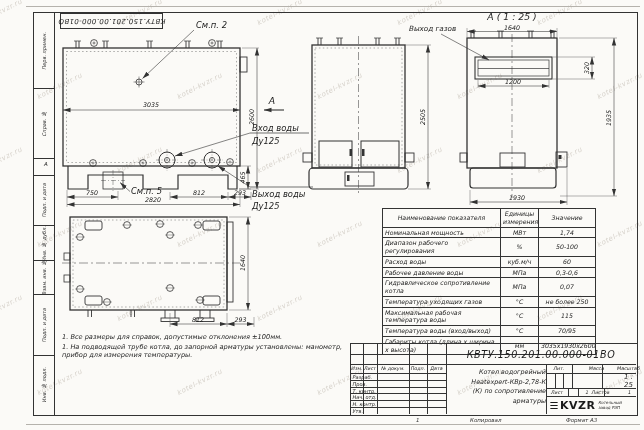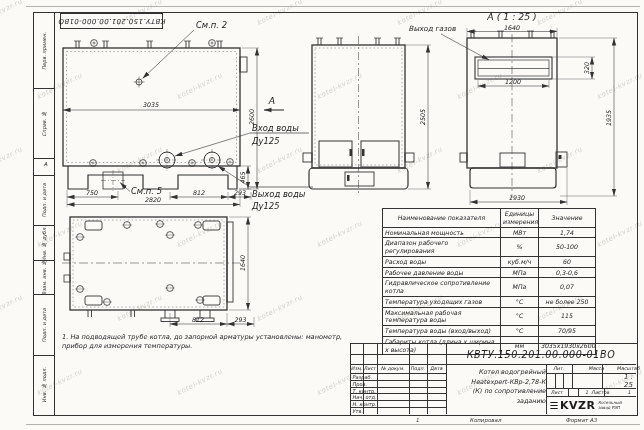--- a/index.html
+++ b/index.html
@@ -305,20 +305,21 @@
       <text class="t6" transform="rotate(-90 245 263)" x="245" y="263" text-anchor="middle">1640</text>
       <path stroke-width="0.45" stroke="#555" d="M170,313 V327 M227,313 V327 M254,317 V327"></path>
       <path stroke-width="0.55" d="M170,324 H227" marker-start="url(#arr)" marker-end="url(#arr)"></path>
       <text class="t6" x="198" y="321.5" text-anchor="middle">812</text>
       <path stroke-width="0.55" d="M227,324 H254" marker-start="url(#arr)" marker-end="url(#arr)"></path>
       <text class="t6" x="240.5" y="321.5" text-anchor="middle">293</text>
     </g>
   </svg>
 
   <div class="notes">
+    <p>1. Все размеры для справок, допустимые отклонения ±100мм.</p>
     <p>1. На подводящей трубе котла, до запорной арматуры установлены: манометр, прибор для измерения температуры.</p>
   </div>
 
   <table class="spec">
     <colgroup>
         <col style="width:118px">
         <col style="width:38px">
         <col style="width:57px">
       </colgroup>
     <thead>
@@ -417,21 +418,21 @@
       <div class="abs f5" style="left:1.5px;top:43.6px"><span>Т. контр.</span></div>
       <div class="abs f5" style="left:1.5px;top:50.4px"><span>Нач. отд.</span></div>
       <div class="abs f5" style="left:1.5px;top:57.2px"><span>Н. контр.</span></div>
       <div class="abs f5" style="left:1.5px;top:63.8px"><span>Утв.</span></div>
     </div>
 
     <div class="abs f64 namecell" style="left:95px;top:21px;width:100px;height:49px;text-align:right;padding-top:3px">
       <div>Котел водогрейный</div>
       <div>Heatexpert-КВр-2,78-К</div>
       <div>(К) по сопротивление</div>
-      <div>заданию</div>
+      <div>арматуры</div>
     </div>
     <div class="abs bl" style="left:195px;top:21px;width:0;height:49px"></div>
 
     <div class="abs" style="left:195px;top:21px;width:90px;height:49px">
       <div class="abs cc f48 bb" style="left:0;top:0;width:26px;height:8.5px">
           <span>Лит.</span>
         </div>
       <div class="abs cc f48 bl bb" style="left:26px;top:0;width:30px;height:8.5px">
           <span>Масса</span>
         </div>

